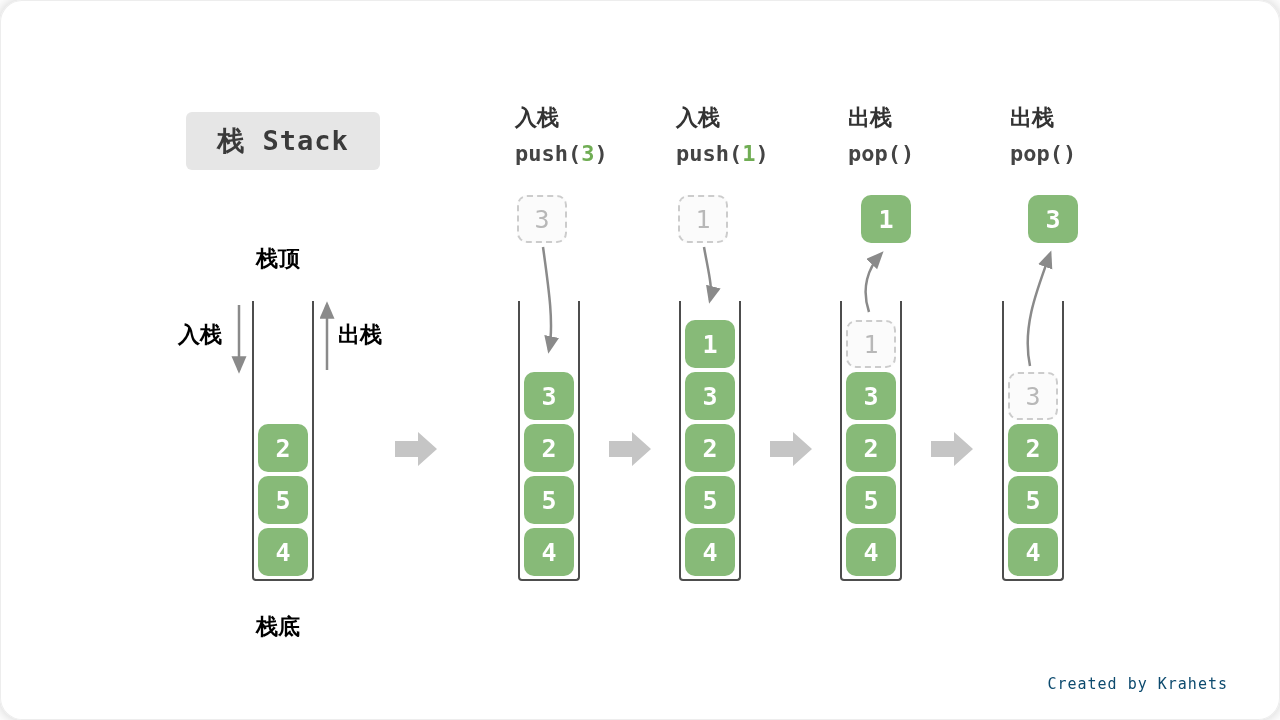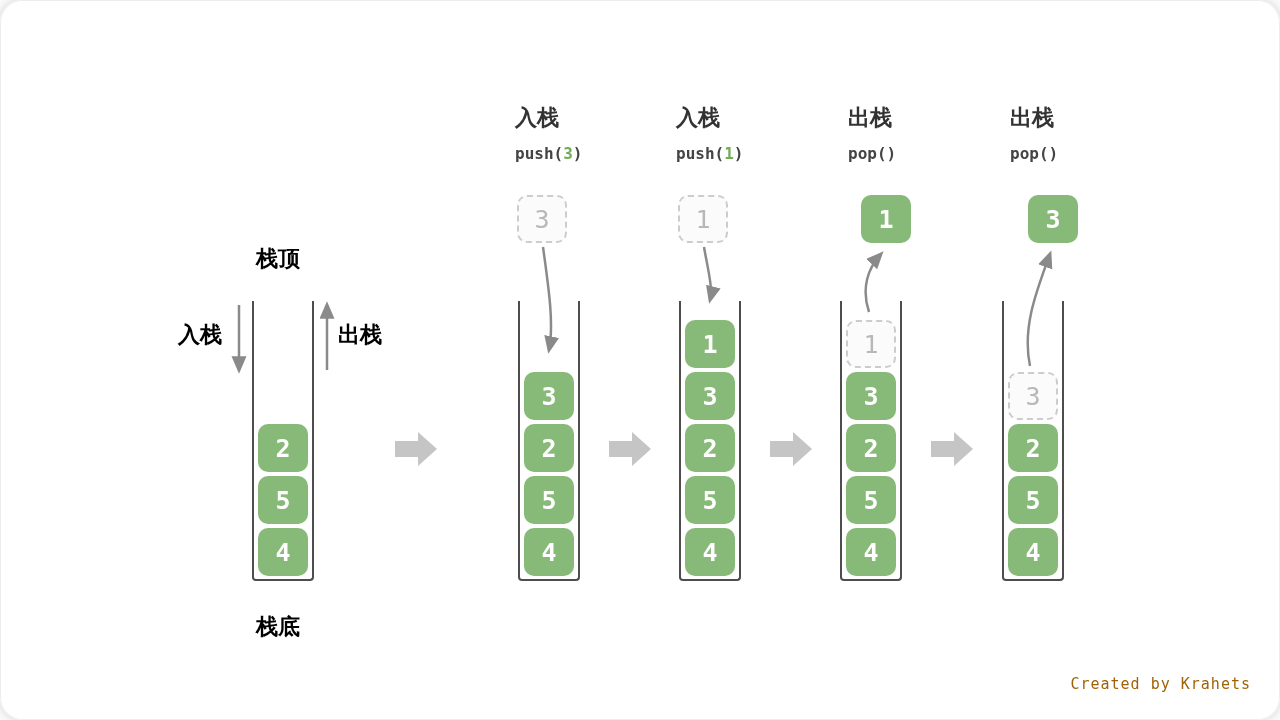--- a/index.html
+++ b/index.html
@@ -30,35 +30,38 @@
     z-index:2;
   }
   .cell.ghost{
     background:#fbfbfb;border:2px dashed var(--ghost-border,#cccccc);
     color:var(--ghost-text,#b8b8b8);font-weight:400;
   }
   .oplabel{position:absolute;top:104px;z-index:2;}
   .oplabel .cn{font-size:22px;font-weight:700;color:#333;line-height:28px;}
   .oplabel .code{
     font-family:"DejaVu Sans Mono","Liberation Mono",monospace;
-    font-size:16px;color:#444;line-height:28px;margin-top:8px;font-weight:700;
+    font-size:22px;color:#444;line-height:28px;margin-top:8px;font-weight:700;
   }
   .oplabel .code .arg{color:var(--arg-green,#70ad54);font-weight:700;}
   svg.overlay{position:absolute;left:0;top:0;z-index:5;pointer-events:none;}
   .watermark{
-    position:absolute;right:29px;top:675px;
+    position:absolute;right:52px;top:675px;
     font-family:"DejaVu Sans Mono","Liberation Mono",monospace;
-    font-size:15px;color:#a16207;letter-spacing:1px;
+    font-size:15px;color:#0c4a6e;letter-spacing:1px;
   }
 </style>
 </head>
 <body>
 
 <div class="card" id="diagram" style="--box-green: #87ba78; --arg-green: #70ad54; --ghost-border: #cccccc; --ghost-text: #b8b8b8; --title-bg: #e6e6e6; --text: #3a3a3a;">
 
+  <div class="title-box">
+    <span>栈 Stack</span>
+  </div>
 
   <div class="cn-label" style="left:256px;top:244px;">栈顶</div>
   <div class="cn-label" style="left:256px;top:612px;">栈底</div>
   <div class="cn-label" style="left:178px;top:320px;">入栈</div>
   <div class="cn-label" style="left:338px;top:320px;">出栈</div>
 
   <div id="columns">
       <div class="well" style="left: 252px;"></div>
       <div class="well" style="left: 518px;"></div>
       <div class="well" style="left: 679px;"></div>

